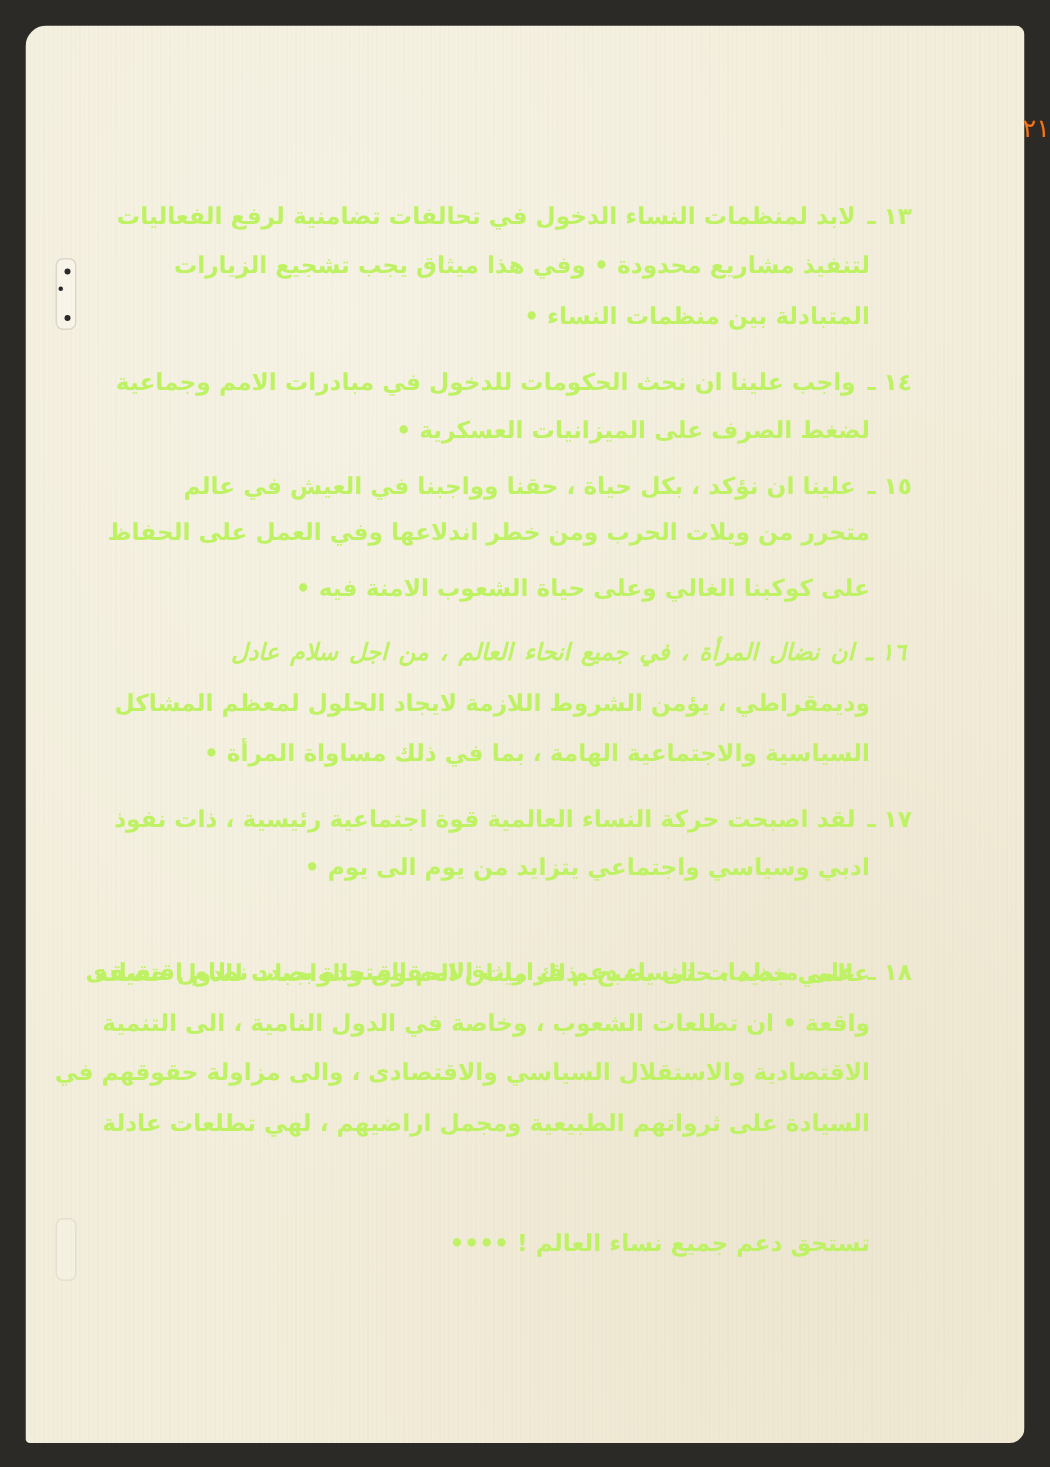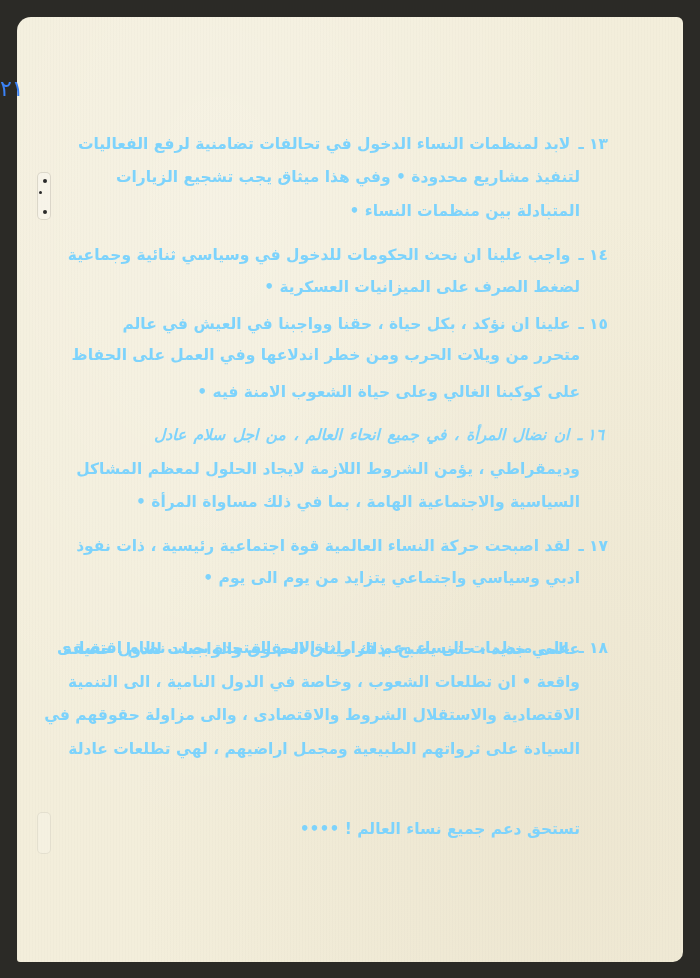--- a/index.html
+++ b/index.html
@@ -19,26 +19,26 @@
     border-radius:14px 6px 10px 3px;
   }
   .punch {
     position:absolute; left:20px; width:12px;
     border:1px solid rgba(200,195,180,0.6); border-radius:5px;
     background:rgba(255,255,255,0.3);
   }
   .punch .dot { position:absolute; width:4px; height:4px; background:#2a2a2a; border-radius:50%; }
   .pagenum {
     position:absolute; left:0; width:100%; top:76px;
-    text-align:left; font-size:22px; color:#3b82f6;
+    text-align:right; font-size:17px; color:#f97316;
     direction:rtl;
   }
   .line {
     position:absolute; direction:rtl; text-align:justify; text-align-last:justify;
-    font-size:15.5px; color:#7dd3fc; white-space:nowrap; font-weight:bold;
+    font-size:15.5px; color:#bef264; white-space:nowrap; font-weight:bold;
     letter-spacing:0.2px;
   }
   .line.last { text-align-last:right; }
   .num { display:inline-block; margin-left:8px; }
 </style>
 </head>
 <body>
 
 <div class="page">
   <div class="punch" style="top:155px;height:46px;">
@@ -48,32 +48,32 @@
   </div>
   <div class="punch" style="top:795px;height:40px;opacity:0.6;"></div>
 </div>
 
 <div class="pagenum">٢١</div>
 
 <div class="line" style="left:158px;width:450px;top:135px;"><span class="num">١٣ ـ</span><span>لابد لمنظمات النساء الدخول في تحالفات تضامنية لرفع الفعاليات</span></div>
 <div class="line" style="left:158px;width:422px;top:168px;">لتنفيذ مشاريع محدودة • وفي هذا ميثاق يجب تشجيع الزيارات</div>
 <div class="line last" style="left:158px;width:422px;top:202px;">المتبادلة بين منظمات النساء •</div>
 
-<div class="line" style="left:148px;width:460px;top:246px;"><span class="num">١٤ ـ</span><span>واجب علينا ان نحث الحكومات للدخول في وسياسي ثنائية وجماعية</span></div>
+<div class="line" style="left:148px;width:460px;top:246px;"><span class="num">١٤ ـ</span><span>واجب علينا ان نحث الحكومات للدخول في مبادرات الامم وجماعية</span></div>
 <div class="line last" style="left:158px;width:422px;top:278px;">لضغط الصرف على الميزانيات العسكرية •</div>
 
 <div class="line" style="left:148px;width:460px;top:315px;"><span class="num">١٥ ـ</span><span>علينا ان نؤكد ، بكل حياة ، حقنا وواجبنا في العيش في عالم</span></div>
 <div class="line" style="left:148px;width:432px;top:346px;">متحرر من ويلات الحرب ومن خطر اندلاعها وفي العمل على الحفاظ</div>
 <div class="line last" style="left:158px;width:422px;top:383px;">على كوكبنا الغالي وعلى حياة الشعوب الامنة فيه •</div>
 
 <div class="line" style="left:154px;width:450px;top:426px;font-style:italic;"><span class="num">١٦ ـ</span><span>ان نضال المرأة ، في جميع انحاء العالم ، من اجل سلام عادل</span></div>
 <div class="line" style="left:148px;width:432px;top:460px;">وديمقراطي ، يؤمن الشروط اللازمة لايجاد الحلول لمعظم المشاكل</div>
 <div class="line last" style="left:158px;width:422px;top:493px;">السياسية والاجتماعية الهامة ، بما في ذلك مساواة المرأة •</div>
 
 <div class="line" style="left:148px;width:460px;top:537px;"><span class="num">١٧ ـ</span><span>لقد اصبحت حركة النساء العالمية قوة اجتماعية رئيسية ، ذات نفوذ</span></div>
 <div class="line last" style="left:158px;width:422px;top:569px;">ادبي وسياسي واجتماعي يتزايد من يوم الى يوم •</div>
 
 <div class="line" style="left:148px;width:460px;top:607px;margin-top:32px;"><span class="num">١٨ ـ</span><span>على منظمات النساء دعم قرارات الامم المتحدة بصدد نظام اقتصادى</span></div>
 <div class="line" style="left:148px;width:432px;top:640px;">عالمي جديد ، حتى يصبح بذلك ميثاق الحقوق والواجبات للدول حقيقة</div>
 <div class="line" style="left:148px;width:432px;top:673px;">واقعة • ان تطلعات الشعوب ، وخاصة في الدول النامية ، الى التنمية</div>
-<div class="line" style="left:148px;width:432px;top:706px;">الاقتصادية والاستقلال الشروط والاقتصادى ، والى مزاولة حقوقهم في</div>
+<div class="line" style="left:148px;width:432px;top:706px;">الاقتصادية والاستقلال السياسي والاقتصادى ، والى مزاولة حقوقهم في</div>
 <div class="line" style="left:148px;width:432px;top:740px;">السيادة على ثرواتهم الطبيعية ومجمل اراضيهم ، لهي تطلعات عادلة</div>
 <div class="line last" style="left:148px;width:432px;top:776px;margin-top:44px;">تستحق دعم جميع نساء العالم ! ••••</div>
 
 </body></html>

